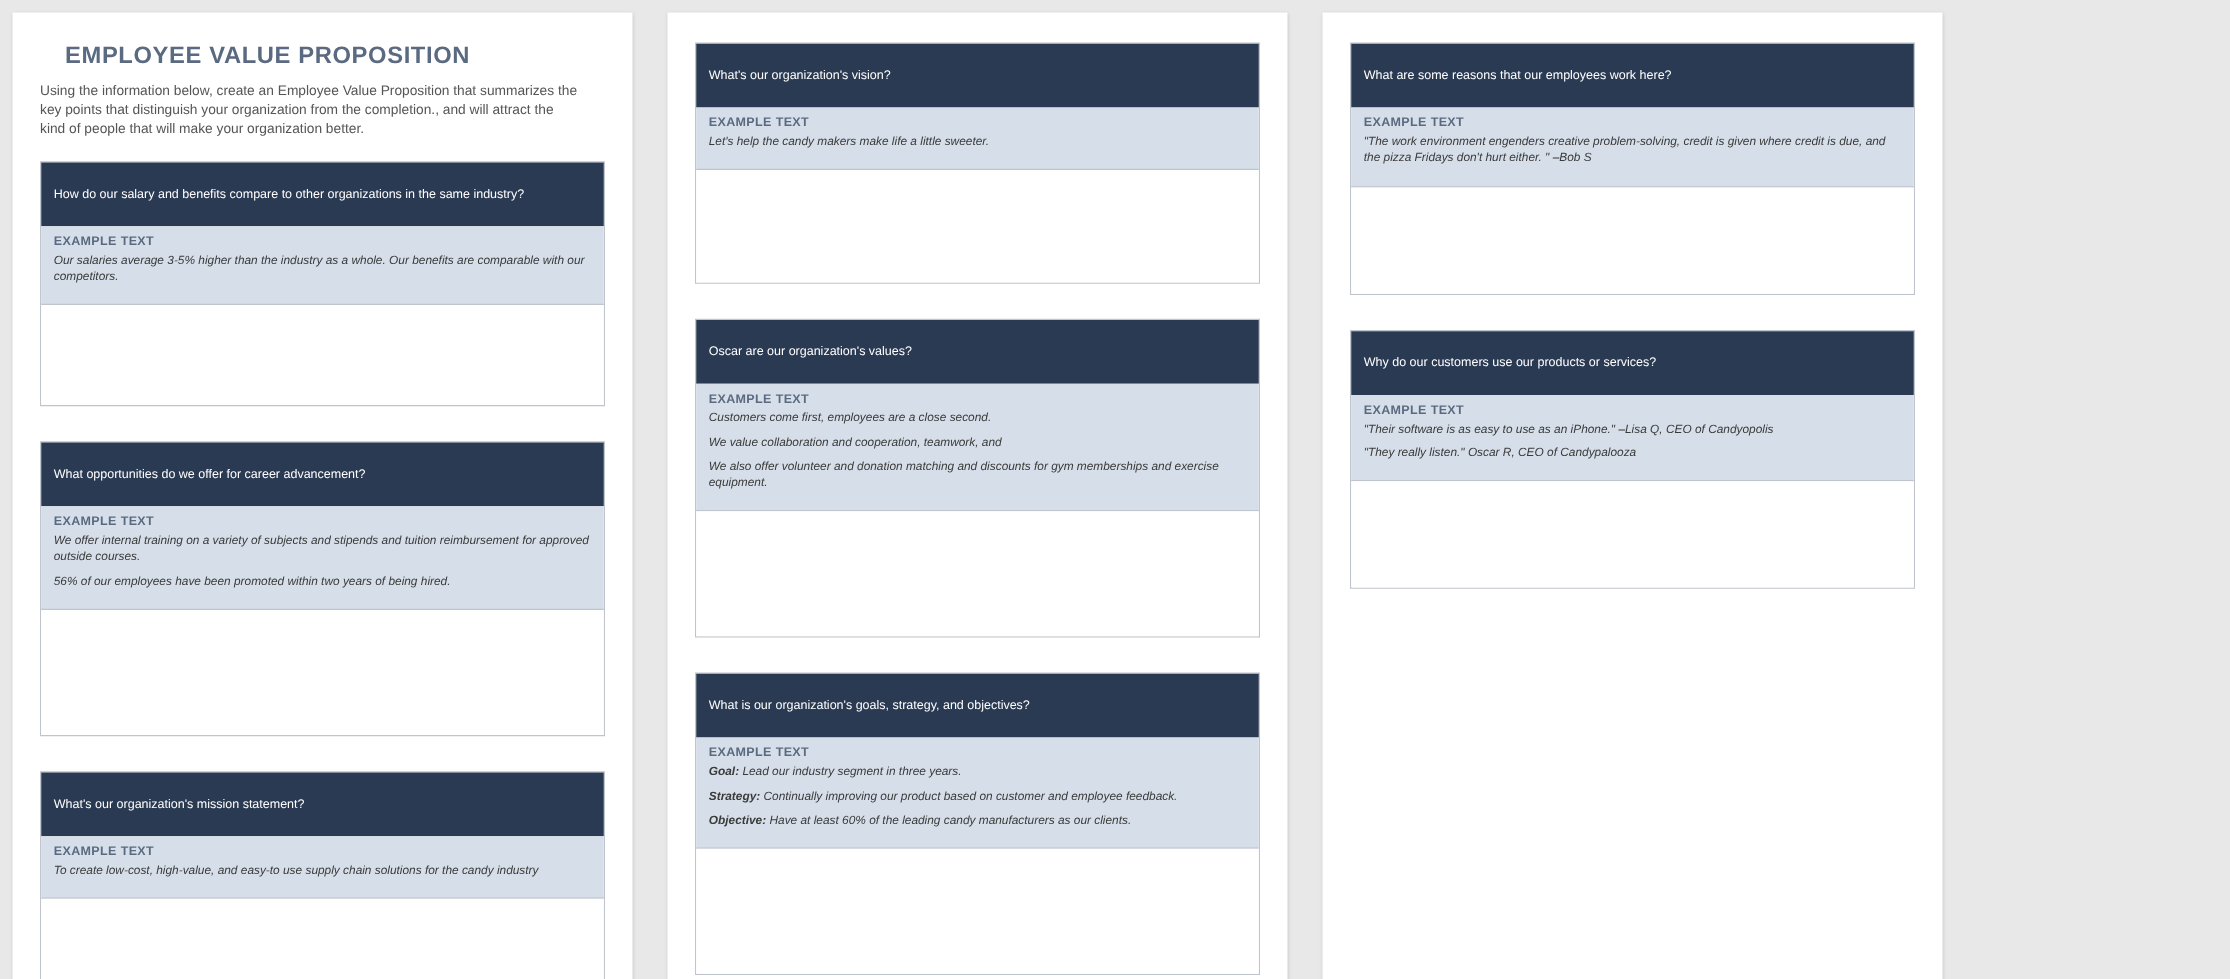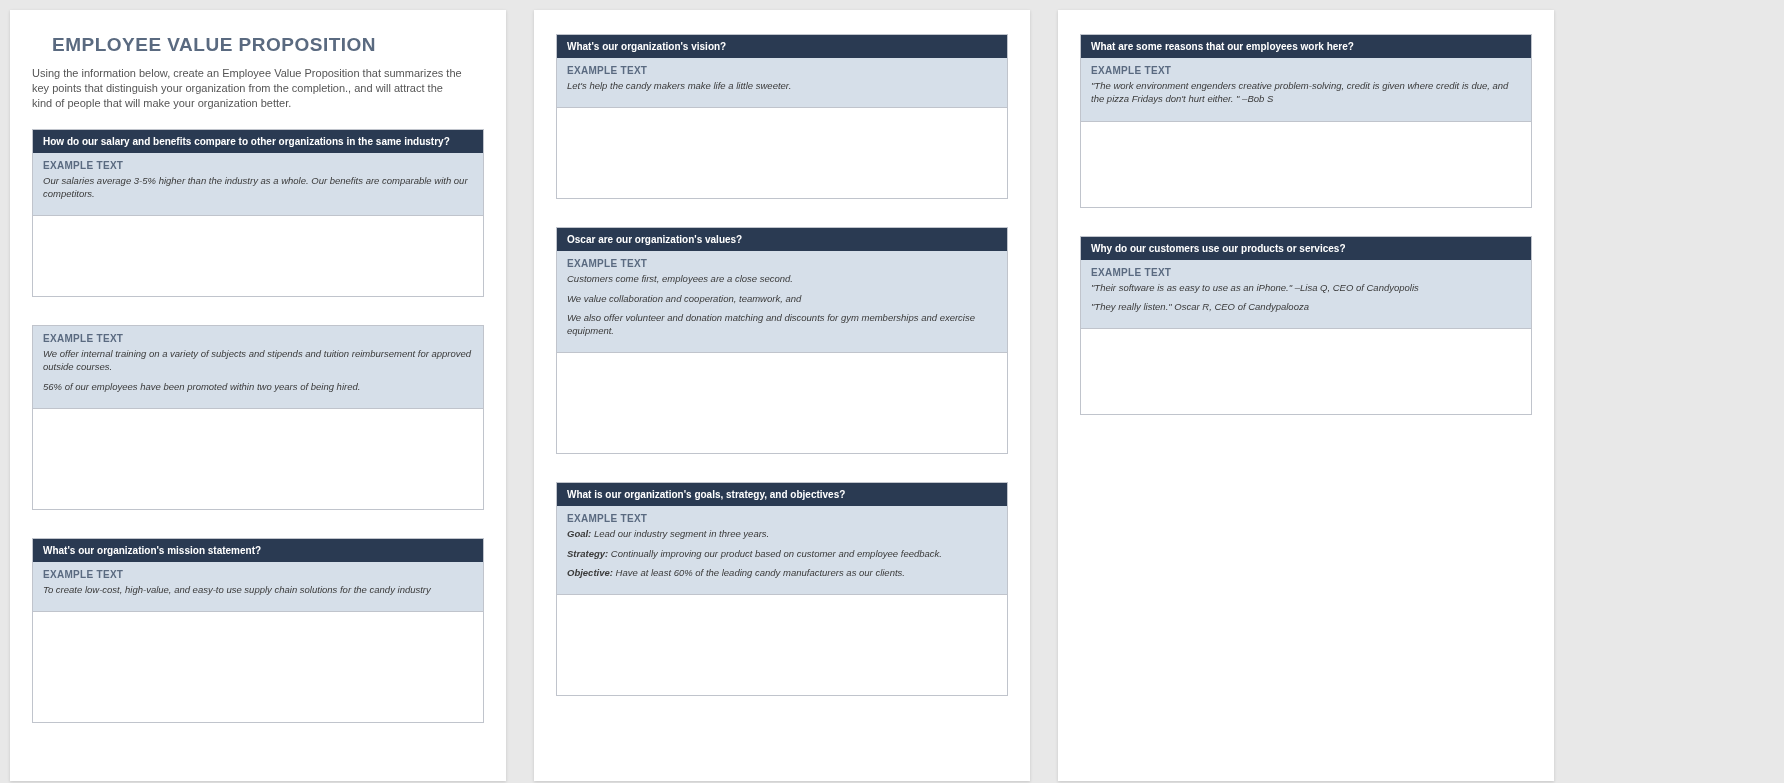--- a/index.html
+++ b/index.html
@@ -36,22 +36,22 @@
     max-width: 430px;
   }
   .section {
     margin-bottom: 28px;
     border: 1px solid #c0c4cc;
   }
   .section-header {
     background: #2a3a52;
     color: #ffffff;
     font-size: 10px;
-    font-weight: bold;
-    padding: 6px 10px;
+    font-weight: normal;
+    padding: 20px 10px;
   }
   .example-block {
     background: #d6dfe9;
     border-bottom: 1px solid #c0c4cc;
     padding: 7px 10px 15px 10px;
   }
   .example-label {
     font-size: 10px;
     font-weight: bold;
     color: #5a6a80;
@@ -88,20 +88,21 @@
     <div class="section h-80">
       <div class="section-header">How do our salary and benefits compare to other organizations in the same industry?</div>
       <div class="example-block">
         <div class="example-label">EXAMPLE TEXT</div>
         <div class="example-line">Our salaries average 3-5% higher than the industry as a whole. Our benefits are comparable with our competitors.</div>
       </div>
       <div class="blank-area"></div>
     </div>
 
     <div class="section h-100">
+      <div class="section-header">What opportunities do we offer for career advancement?</div>
       <div class="example-block">
         <div class="example-label">EXAMPLE TEXT</div>
         <div class="example-line">We offer internal training on a variety of subjects and stipends and tuition reimbursement for approved outside courses.</div>
         <div class="example-line">56% of our employees have been promoted within two years of being hired.</div>
       </div>
       <div class="blank-area"></div>
     </div>
 
     <div class="section h-110">
       <div class="section-header">What's our organization's mission statement?</div>

